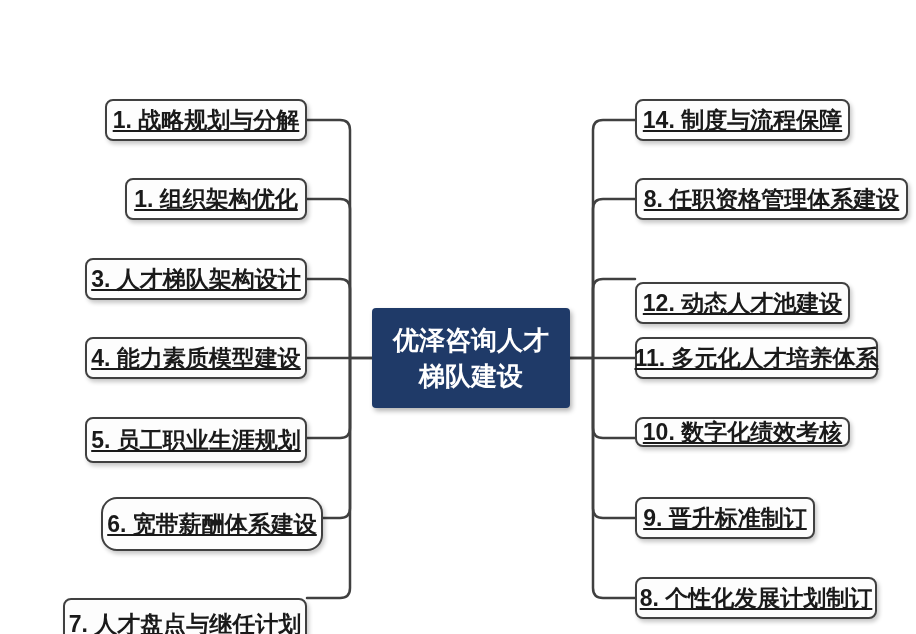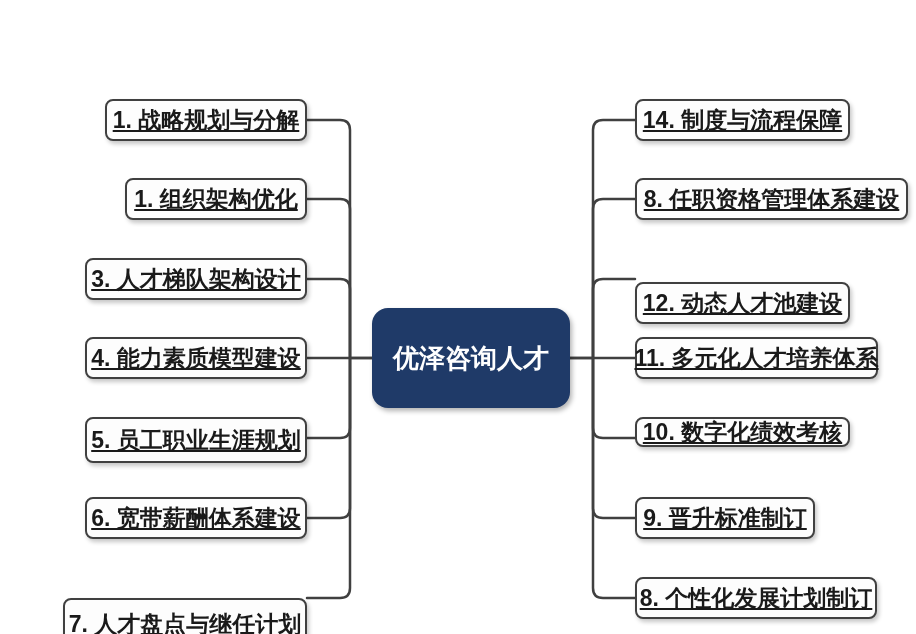--- a/index.html
+++ b/index.html
@@ -26,21 +26,21 @@
     border-radius: 8px;
     box-shadow: 2px 3px 4px rgba(0,0,0,0.22);
     display: flex; align-items: center; justify-content: center;
     font-size: 23px; font-weight: bold; color: var(--node-text, #1a1a1a);
     white-space: nowrap;
     text-decoration: underline;
   }
   .center-node {
     position: absolute; box-sizing: border-box;
     background: var(--center-bg, #1f3a68);
-    border-radius: 16px;
+    border-radius: 4px;
     box-shadow: 2px 3px 5px rgba(0,0,0,0.30);
     display: flex; flex-direction: column;
     align-items: center; justify-content: center;
     color: var(--center-text, #ffffff);
     font-size: 26px; font-weight: bold; line-height: 36px;
     text-align: center;
   }
 </style>
 </head>
 <body>
@@ -65,29 +65,30 @@
       <path d="M 570 358 H 593" fill="none" stroke="#404040" stroke-width="2.5" stroke-linecap="round"></path>
     </svg>
 
 
   <div id="left-branches">
       <div class="node" style="left: 105px; top: 99px; width: 202px; height: 42px;">1. 战略规划与分解</div>
       <div class="node" style="left: 125px; top: 178px; width: 182px; height: 42px;">1. 组织架构优化</div>
       <div class="node" style="left: 85px; top: 258px; width: 222px; height: 42px;">3. 人才梯队架构设计</div>
       <div class="node" style="left: 85px; top: 337px; width: 222px; height: 42px;">4. 能力素质模型建设</div>
       <div class="node" style="left: 85px; top: 417px; width: 222px; height: 46px;">5. 员工职业生涯规划</div>
-      <div class="node" style="left: 85px; top: 497px; width: 222px; height: 42px;">6. 宽带薪酬体系建设</div>
+      <div class="node" style="left: 101px; top: 497px; width: 222px; height: 54px; border-radius: 16px;">6. 宽带薪酬体系建设</div>
       <div class="node" style="left: 63px; top: 598px; width: 244px; height: 52px;">7. 人才盘点与继任计划</div>
     </div>
   <div id="right-branches">
       <div class="node" style="left: 635px; top: 99px; width: 215px; height: 42px;">14. 制度与流程保障</div>
       <div class="node" style="left: 635px; top: 178px; width: 273px; height: 42px;">8. 任职资格管理体系建设</div>
       <div class="node" style="left: 635px; top: 258px; width: 215px; height: 42px; margin-top: 24px;">12. 动态人才池建设</div>
       <div class="node" style="left: 635px; top: 337px; width: 243px; height: 42px;">11. 多元化人才培养体系</div>
       <div class="node" style="left: 635px; top: 417px; width: 215px; height: 30px;">10. 数字化绩效考核</div>
       <div class="node" style="left: 635px; top: 497px; width: 180px; height: 42px;">9. 晋升标准制订</div>
       <div class="node" style="left: 635px; top: 577px; width: 242px; height: 42px;">8. 个性化发展计划制订</div>
     </div>
 
   <div class="center-node" id="center-node" style="left:372px; top:308px; width:198px; height:100px;">
     <div>优泽咨询人才</div>
+    <div>梯队建设</div>
   </div>
 </div>
 
 </body></html>

